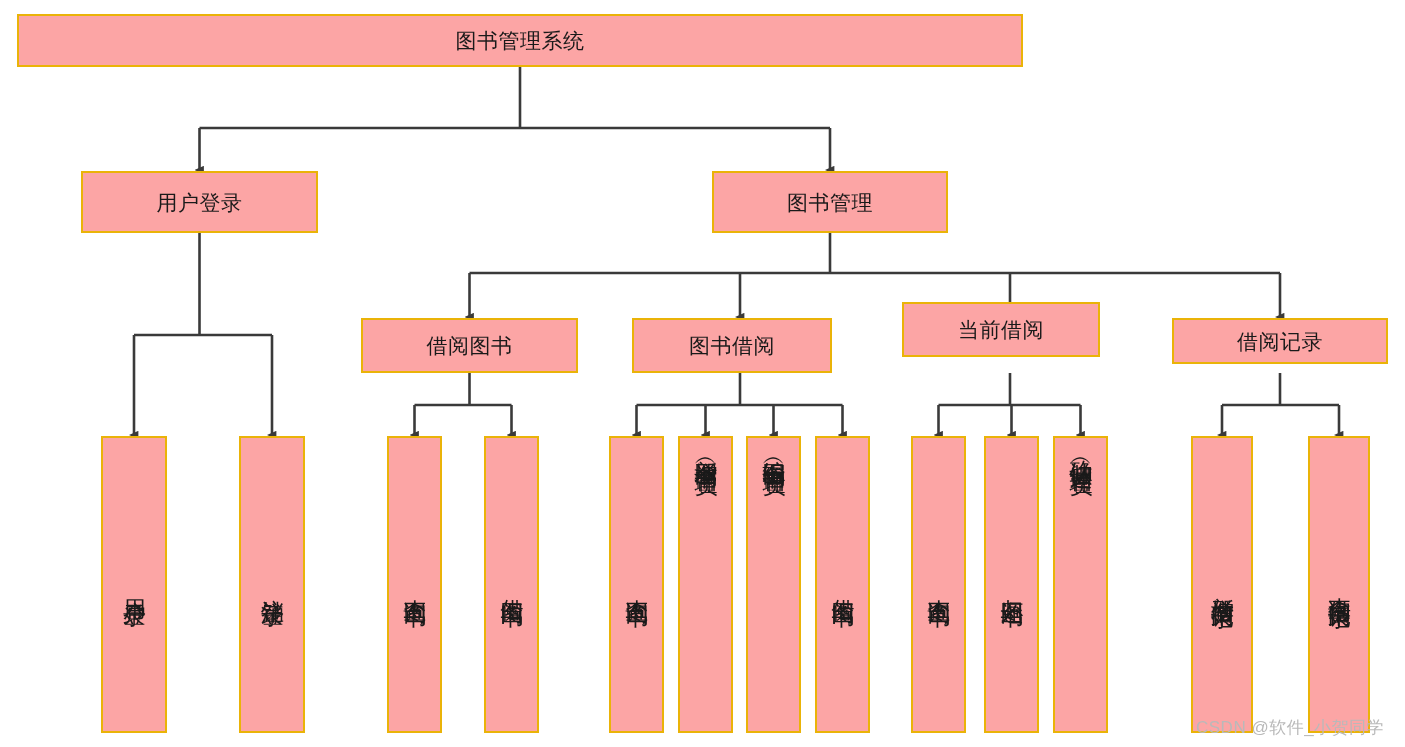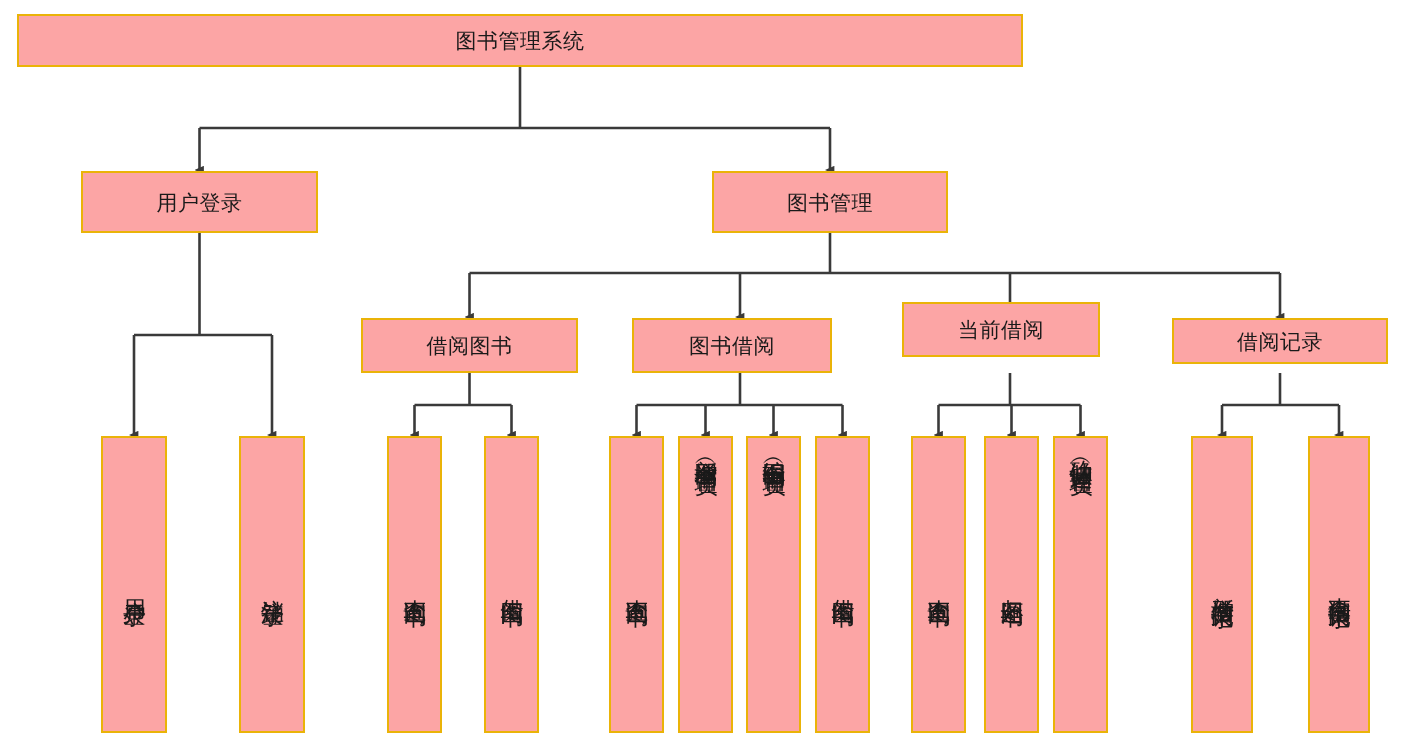--- a/index.html
+++ b/index.html
@@ -172,13 +172,14 @@
         <span class="node-label">确认归还（管理员）</span>
       </div>
       <div class="node vert" style="left: 1191px; top: 436px; width: 62px; height: 297px;">
         <span class="node-label">新增借阅记录</span>
       </div>
       <div class="node vert" style="left: 1308px; top: 436px; width: 62px; height: 297px;">
         <span class="node-label">查询借阅记录</span>
       </div>
     </div>
 
+  <div class="watermark" style="left: 1196px; top: 716px; color: rgb(185, 185, 185);">CSDN @软件_小贺同学</div>
 </div>
 
 </body></html>

